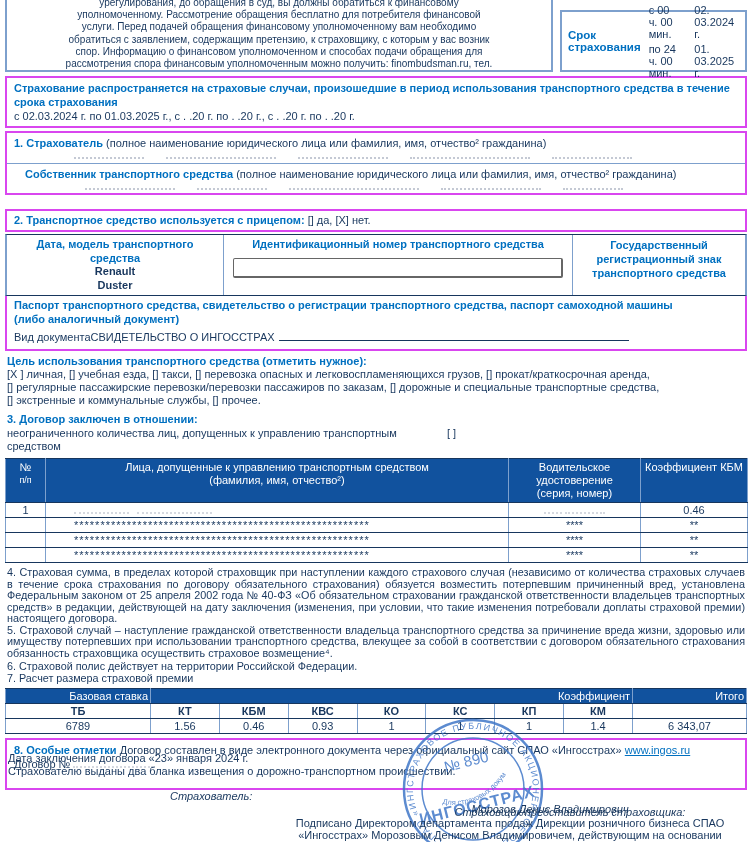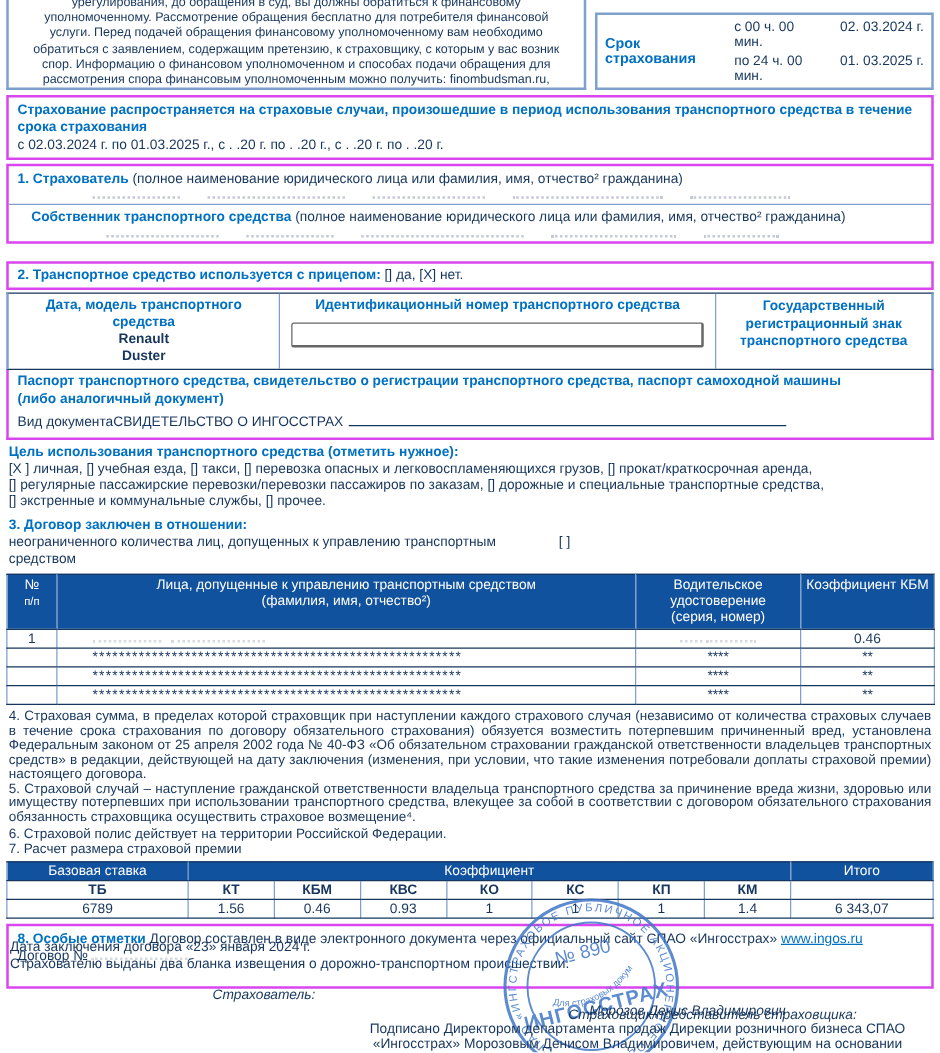--- a/index.html
+++ b/index.html
@@ -13,21 +13,21 @@
     color: #17365d;
     font-size: 11px;
     overflow: hidden;
   }
   .blue { color:#0070c0; font-weight:bold; }
   .box { border:2px solid #d946ef; margin:0 5px; }
 
   
   .top-row { display:flex; margin:0 5px; height:72px; align-items:stretch; }
   .ombudsman-box {
-    width:464px; border:2px solid #7da0cd; border-top:none;
+    width:548px; border:2px solid #7da0cd; border-top:none;
     padding:0 18px 2px; font-size:10px; line-height:12.2px;
     text-align:center; overflow:hidden;
   }
   .ombudsman-box .clip { margin-top:-3px; }
   .term-box {
     flex:1; margin-left:7px; margin-top:10px;
     border:2px solid #7da0cd; display:flex; align-items:center;
     padding:4px 6px; gap:8px;
   }
   .term-label { font-size:11.5px; }
@@ -81,21 +81,21 @@
   .col-num { width:40px; } .col-name { width:463px; } .col-lic { width:132px; } .col-kbm { width:107px; }
 
   
   .paras { margin:4px 7px 0; text-align:justify; font-size:10.8px; line-height:11.6px; }
   .paras p { margin:0; }
   .paras .short { margin-top:1px; }
 
   
   .prem-table { margin:3px 5px 0; border-collapse:collapse; width:742px; table-layout:fixed; }
   .prem-table th, .prem-table td { border:1px solid #7da0cd; border-top:1.5px solid #17365d; border-bottom:1.5px solid #17365d; text-align:center; font-size:11px; }
-  .prem-table thead th { background:#11529e; color:#fff; font-weight:normal; padding:1px 2px; }
+  .prem-table thead th { background:#11529e; color:#fff; font-weight:normal; padding:1px 2px;text-align:right; }
   .prem-table .codes td { font-weight:bold; padding:1px 2px; }
   .prem-table .vals td { padding:1px 2px; }
   .c-tb { width:145px; } .c-k { width:69px; } .c-itogo { width:114px; }
 
   
   .sec8 { margin-top:4px; height:52px; padding:3px 7px; line-height:14px; }
   .link { color:#0070c0; text-decoration:underline; cursor:pointer; }
 
   
   .footer { position:absolute; left:0; top:750px; width:752px; height:92px; }

